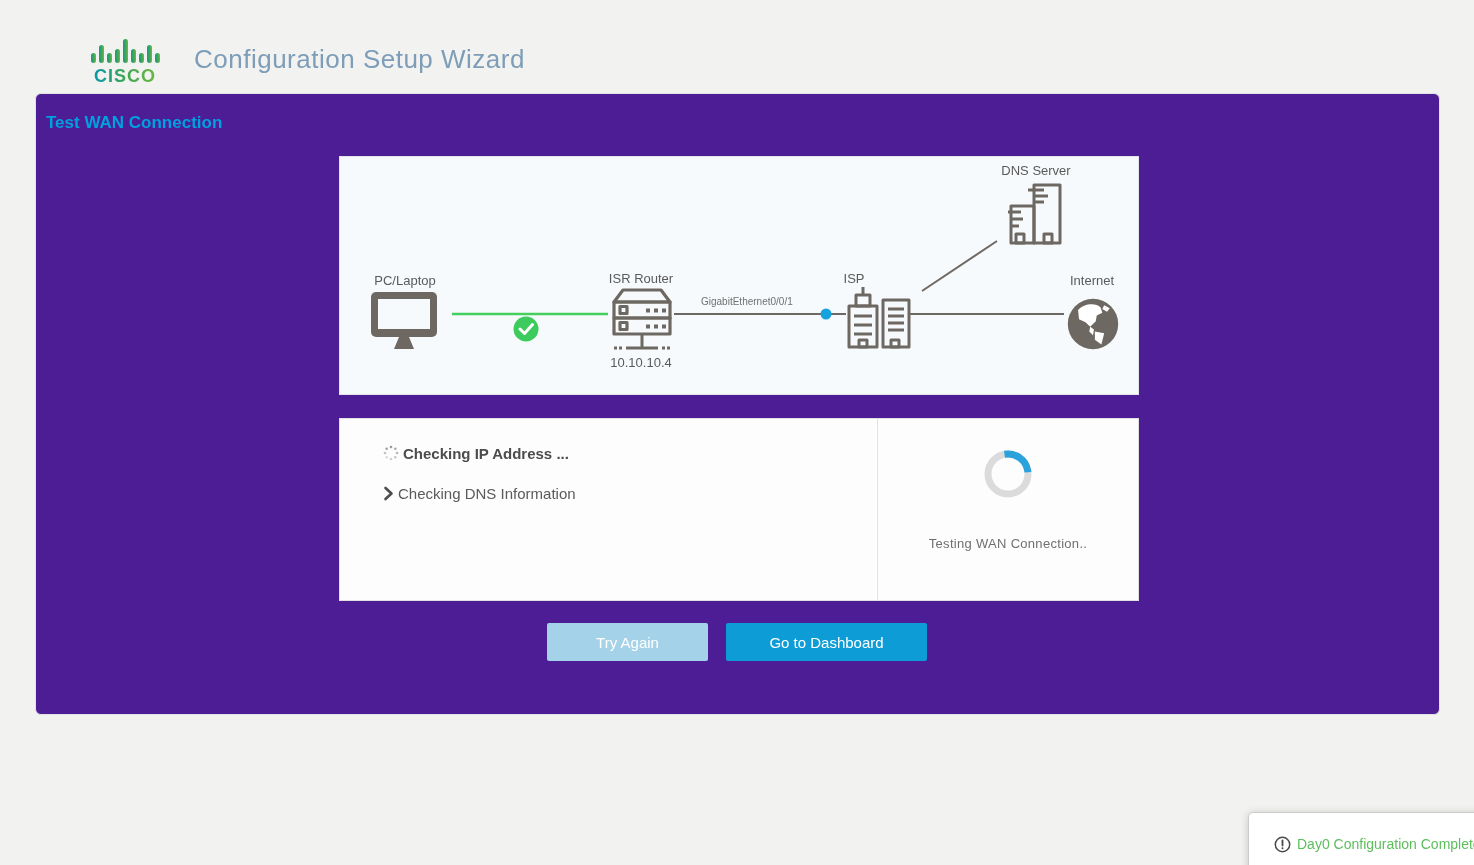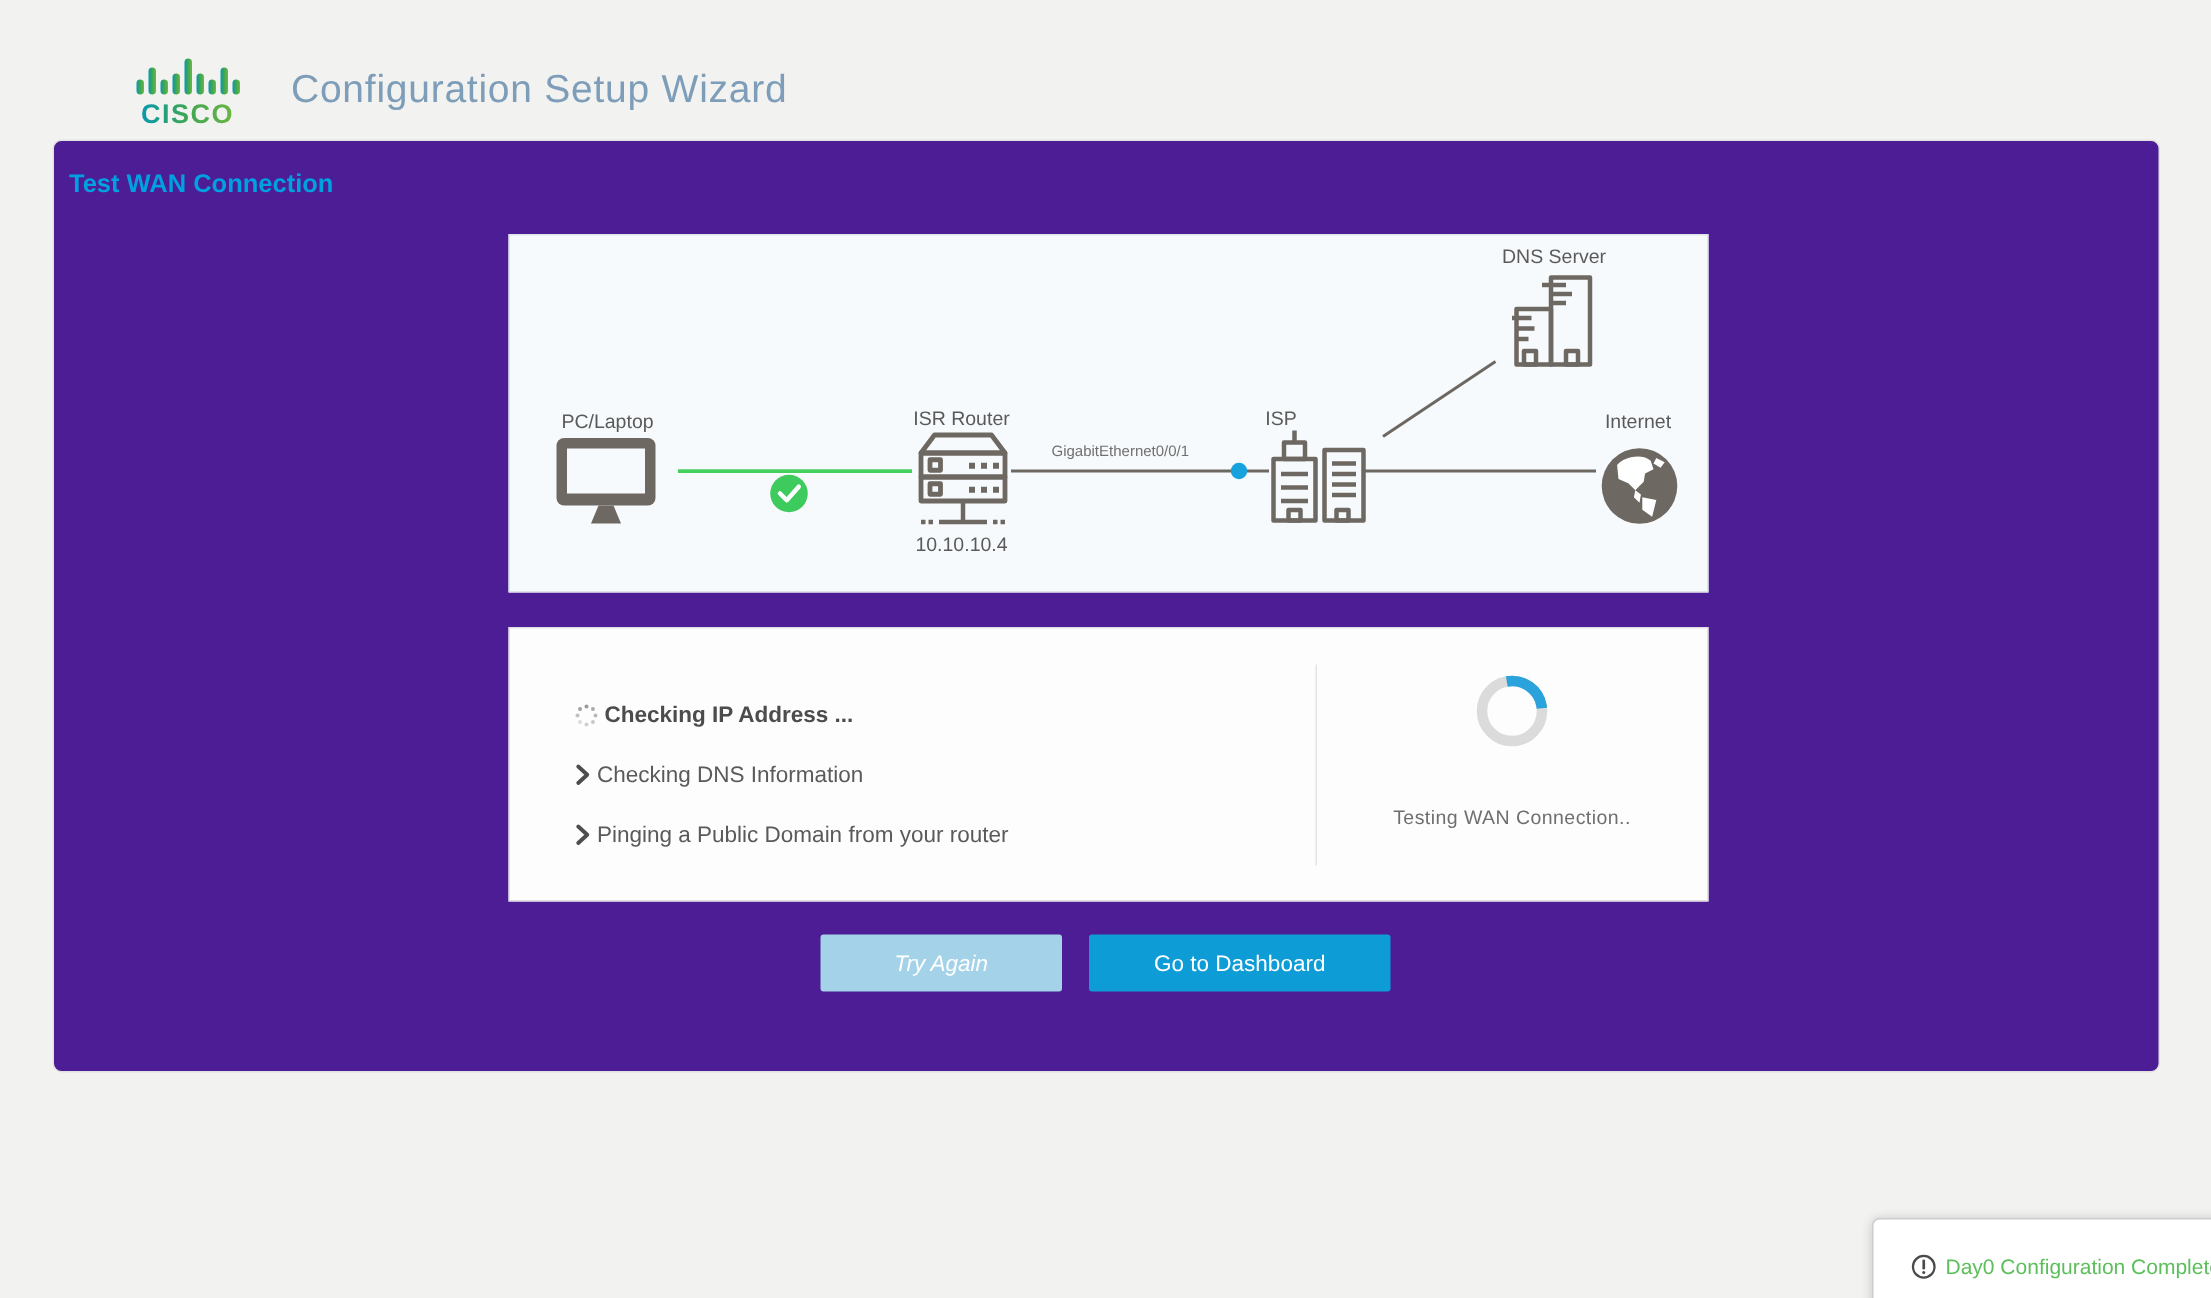--- a/index.html
+++ b/index.html
@@ -22,34 +22,34 @@
   .diagram { position:absolute; left:303px; top:62px; width:800px; height:239px;
     background:#f7fafc; border:1px solid #dfe4e8; }
   .diagram svg.connectors { position:absolute; left:0; top:0; pointer-events:none; }
   .node-label { position:absolute; font-size:13px; color:#5a5a5a; white-space:nowrap;
     transform:translateX(-50%); }
   .link-label { position:absolute; font-size:10px; color:#707070; white-space:nowrap; }
   .node-icon { position:absolute; }
 
   
   .statusbox { position:absolute; left:303px; top:324px; width:800px; height:183px;
-    background:#fdfdfd; border:1px solid #e0e0e0; display:flex;align-items:center; }
+    background:#fdfdfd; border:1px solid #e0e0e0; display:flex; }
   .check-col { width:538px; border-right:1px solid #e4e4e4; padding:14px 0 0 43px; }
   .check-row { height:40px; display:flex; align-items:center; font-size:15px;
     color:#5a5a5a; }
   .check-row.active { font-weight:bold; color:#4c4c4c; }
   .check-row .ticon { display:inline-flex; margin-right:4px; align-items:center; }
   .spin-col { flex:1; display:flex; flex-direction:column; align-items:center;
     justify-content:center; padding-bottom:20px; }
   .spin-col .msg { margin-top:32px; font-size:13px; color:#6f6f6f; letter-spacing:0.3px; }
 
   
   .btn { position:absolute; height:38px; border:none; color:#ffffff; font-size:15px;
     font-family:"Liberation Sans", sans-serif; cursor:pointer; border-radius:2px; }
-  .btn-try { left:511px; top:529px; width:161px; background:#a4d2e8;font-style:italic; }
+  .btn-try { left:511px; top:529px; width:161px; background:#a4d2e8; }
   .btn-dash { left:690px; top:529px; width:201px; background:#0e9cd7; }
 
   
   .toast { position:absolute; left:1248px; top:812px; width:290px; height:84px;
     background:#ffffff; border:1px solid #cccccc; border-radius:5px;
     box-shadow:0 1px 8px rgba(0,0,0,0.18); padding:23px 0 0 25px;
     display:flex; align-items:flex-start; }
   .toast .msg { color:#5cbf5c; font-size:14px; margin-left:6px; white-space:nowrap; }
 </style>
 </head>
@@ -221,28 +221,20 @@
       <div class="check-row">
         <span class="ticon">
           <svg width="11" height="15" viewBox="0 0 11 15">
             <polyline points="2.5,2 8.5,7.5 2.5,13" fill="none" stroke="#4d4d4d" stroke-width="2.6" stroke-linecap="round" stroke-linejoin="round"></polyline>
           </svg>
         </span>
         <span>Checking DNS Information</span>
       </div>
 
 
-      <div class="check-row">
-        <span class="ticon">
-          <svg width="11" height="15" viewBox="0 0 11 15">
-            <polyline points="2.5,2 8.5,7.5 2.5,13" fill="none" stroke="#4d4d4d" stroke-width="2.6" stroke-linecap="round" stroke-linejoin="round"></polyline>
-          </svg>
-        </span>
-        <span>Pinging a Public Domain from your router</span>
-      </div>
     </div>
 
     <div class="spin-col">
       <span>
         <svg width="52" height="52" viewBox="0 0 52 52">
           <circle cx="26" cy="26" r="20" fill="none" stroke="#dbdbdb" stroke-width="7"></circle>
           <circle cx="26" cy="26" r="20" fill="none" stroke="#2aa2dc" stroke-width="7" stroke-dasharray="33 93" stroke-linecap="butt" transform="rotate(-100 26 26)"></circle>
         </svg>
       </span>
       <div class="msg">Testing WAN Connection..</div>

